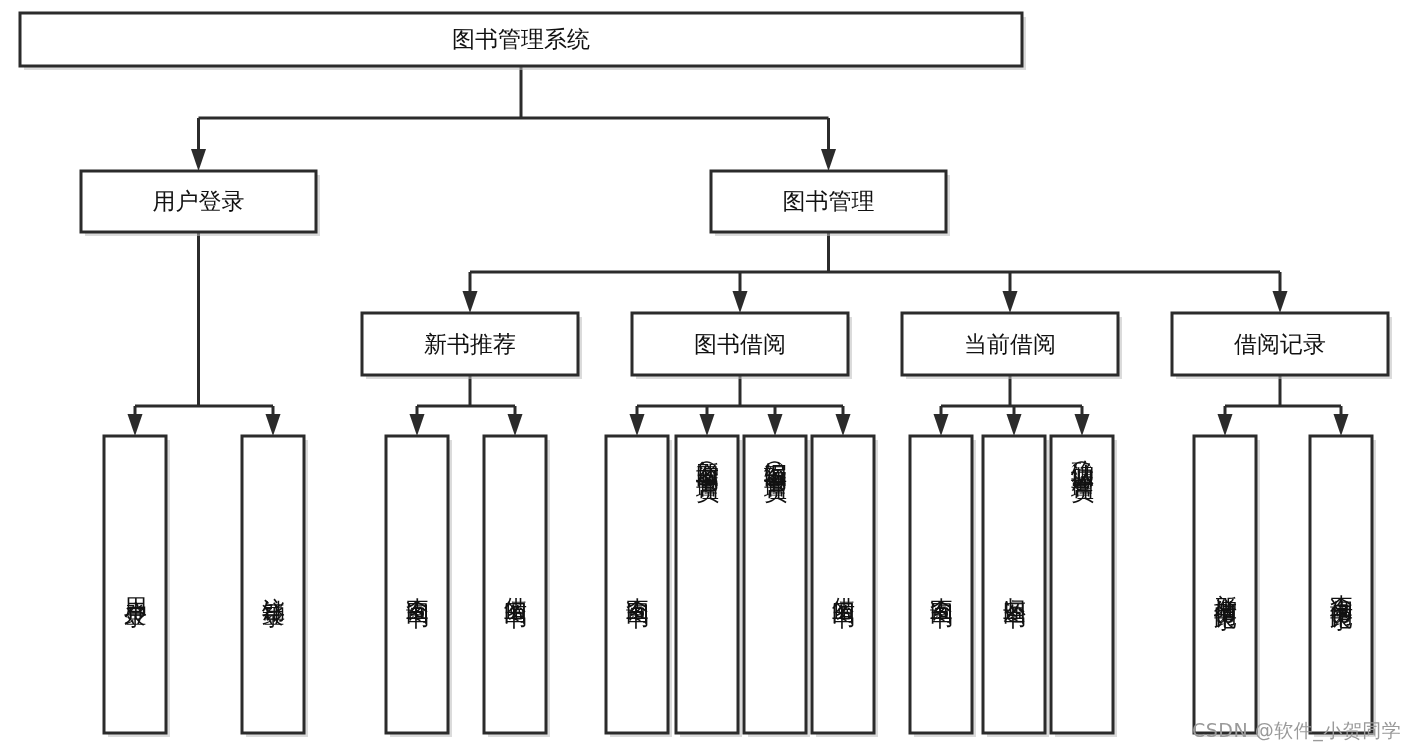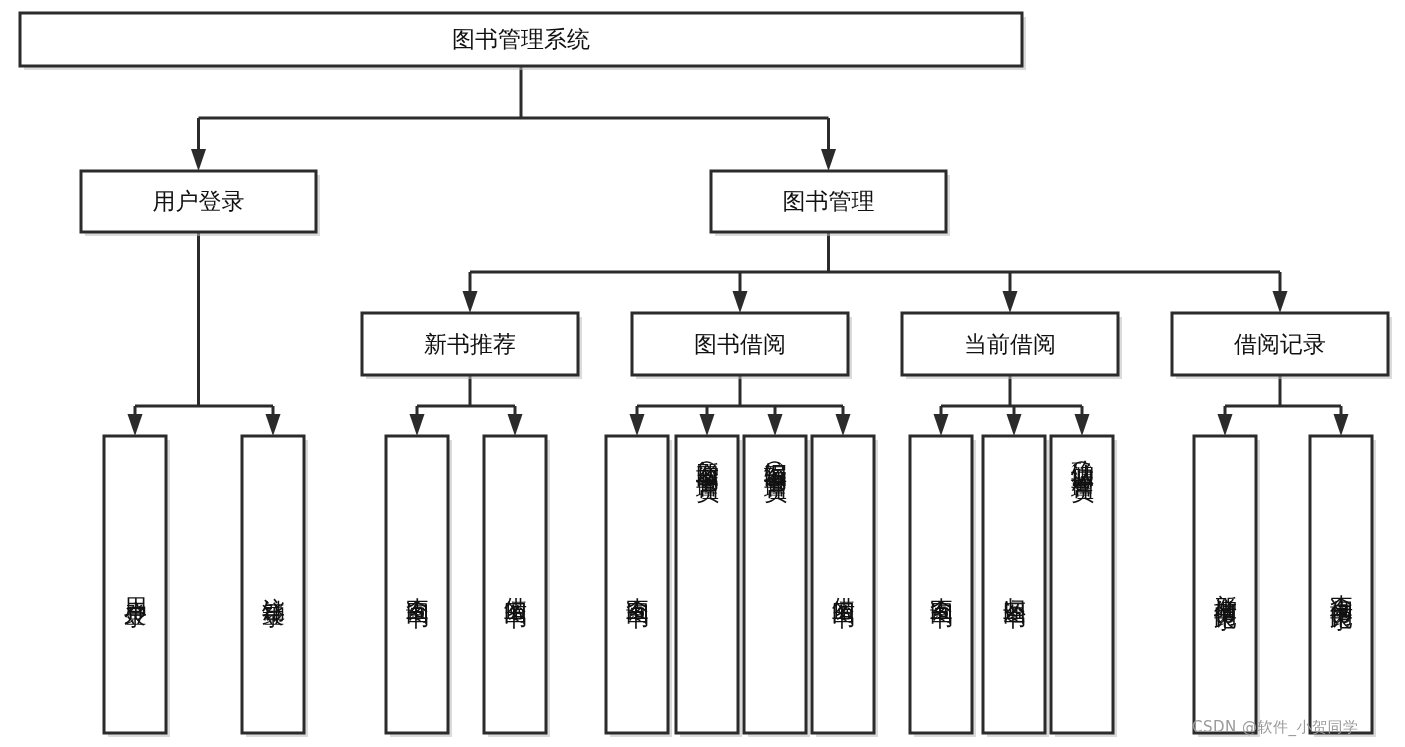--- a/index.html
+++ b/index.html
@@ -69,21 +69,21 @@
     font-family: "DejaVu Sans", "Liberation Sans", sans-serif;
     font-size: 23px;
     line-height: 1.12;
     letter-spacing: 3px;
     color: #111111;
     white-space: nowrap;
   }
   .watermark {
     position: absolute;
     font-family: "DejaVu Sans", "Liberation Sans", sans-serif;
-    font-size: 15px;
+    font-size: 19px;
     color: #9a9a9a;
     white-space: nowrap;
     letter-spacing: 0.5px;
   }
 </style>
 </head>
 <body>
 
 <div id="diagram-root">
 

